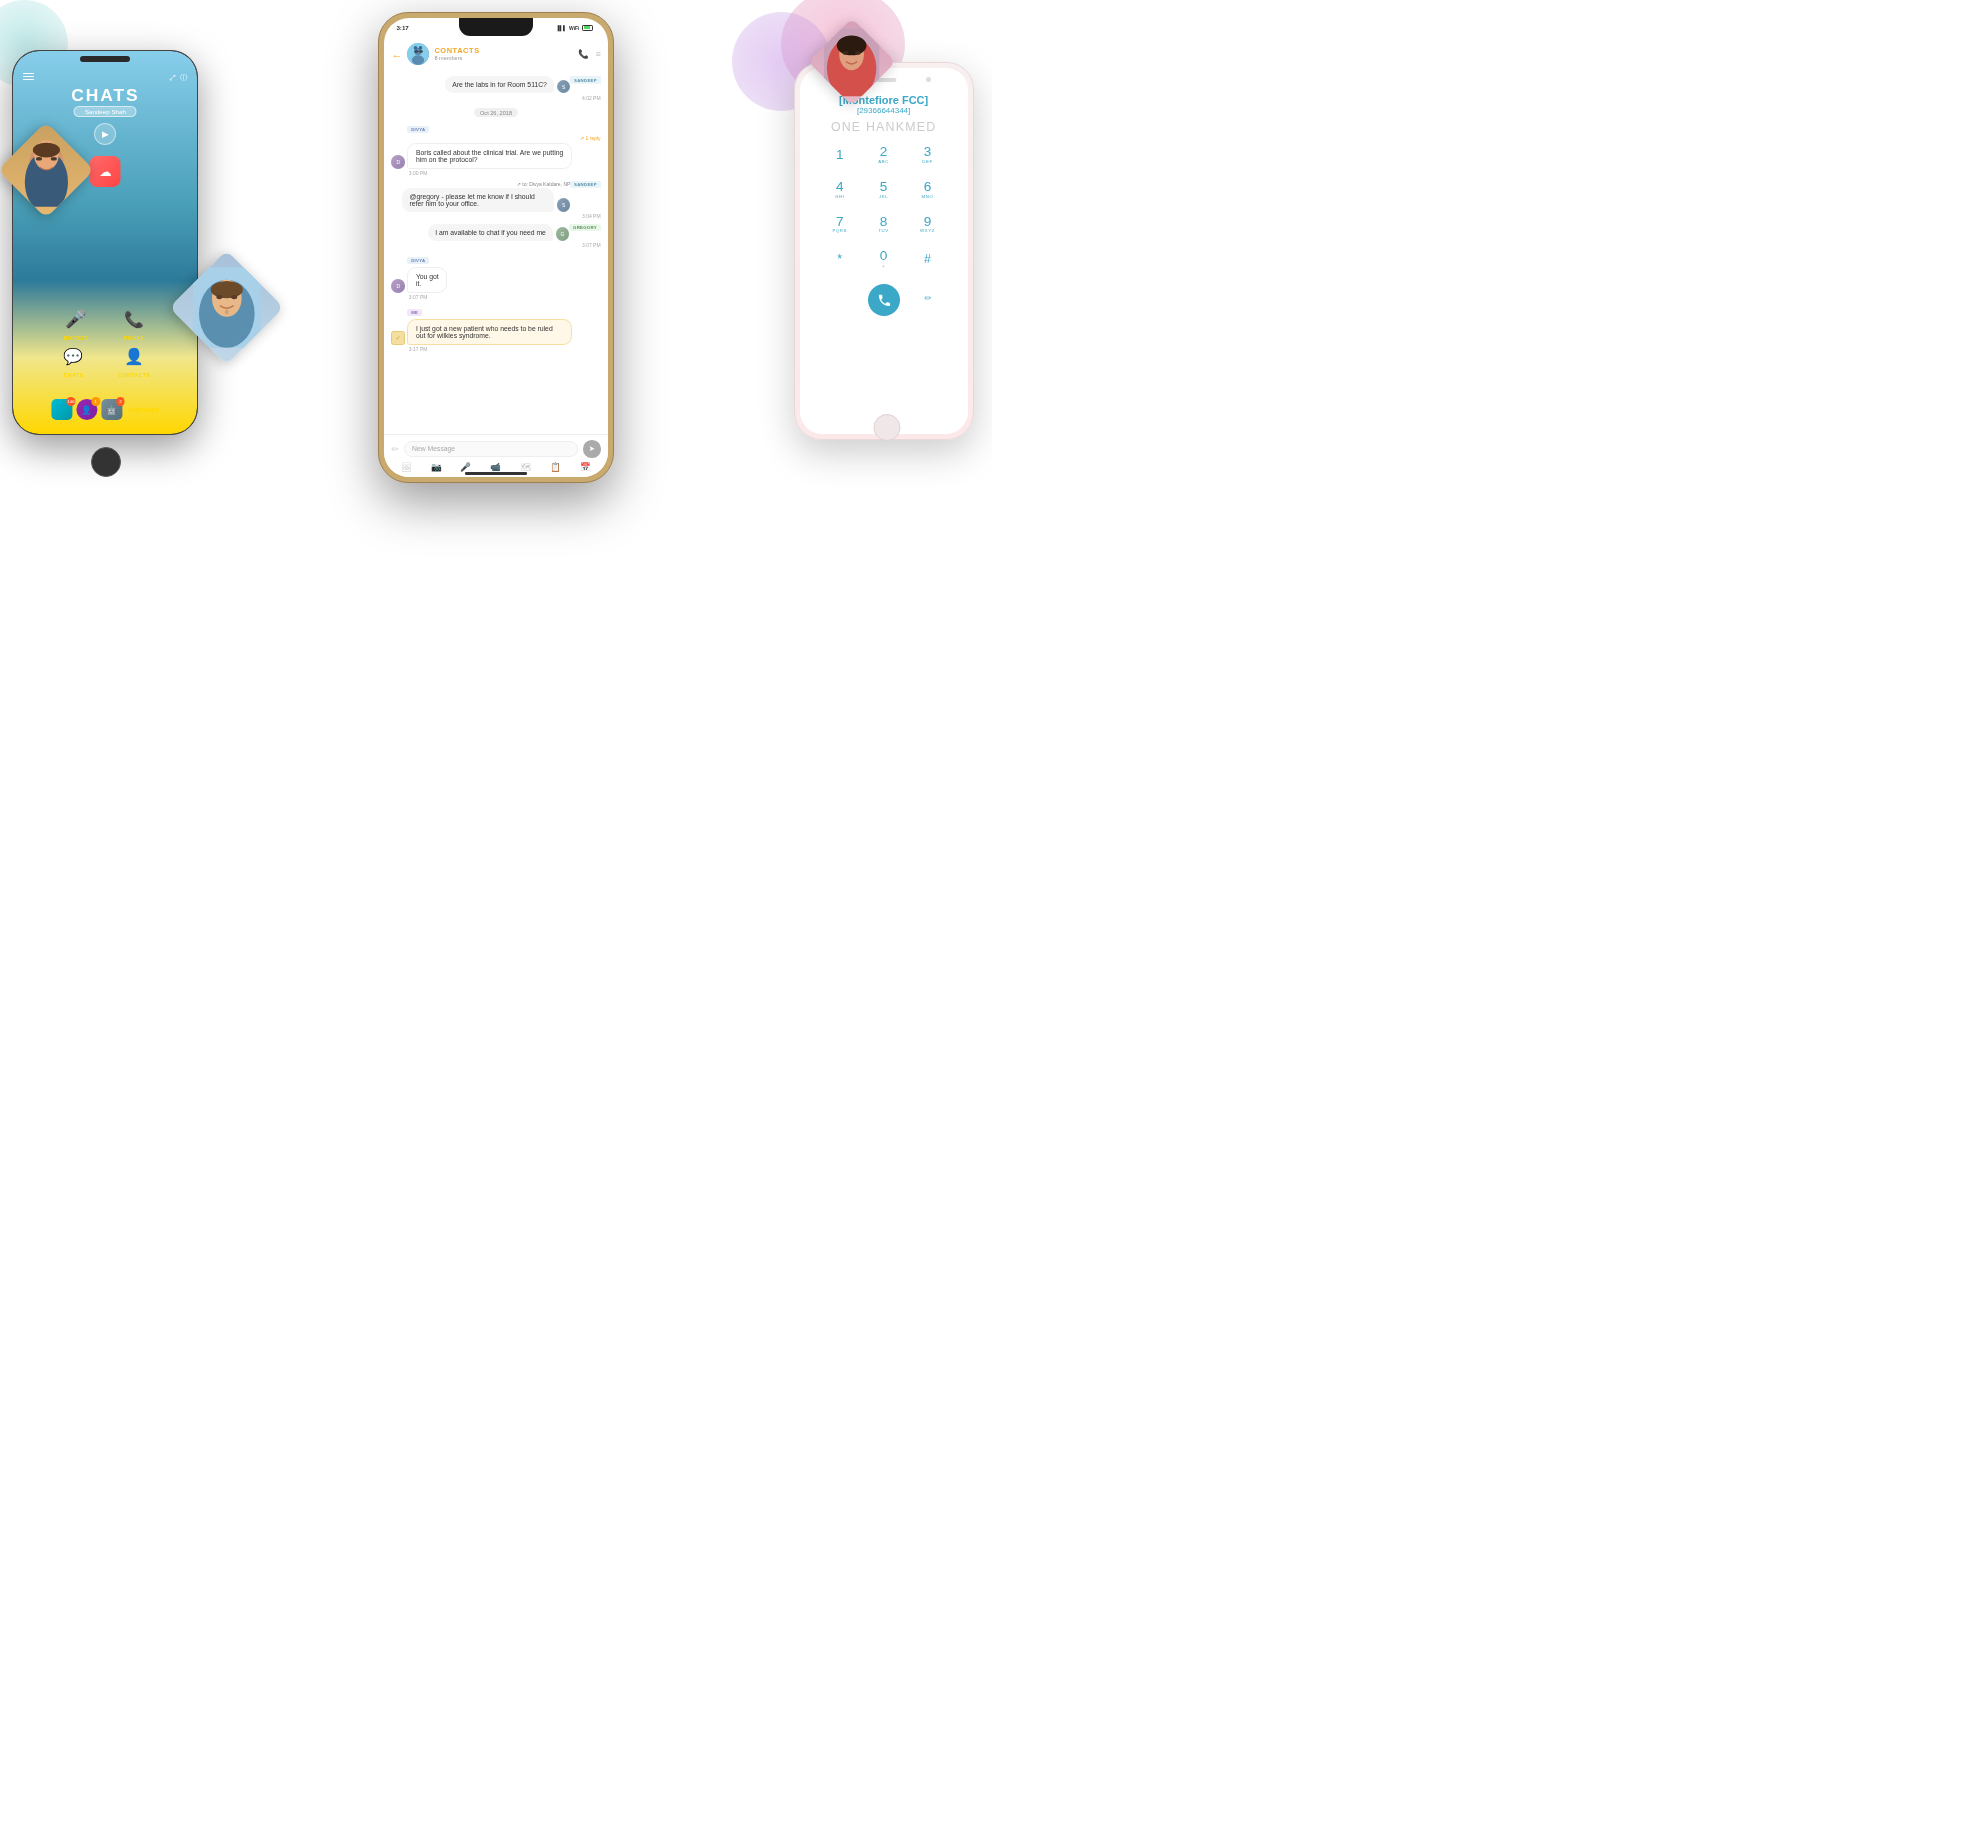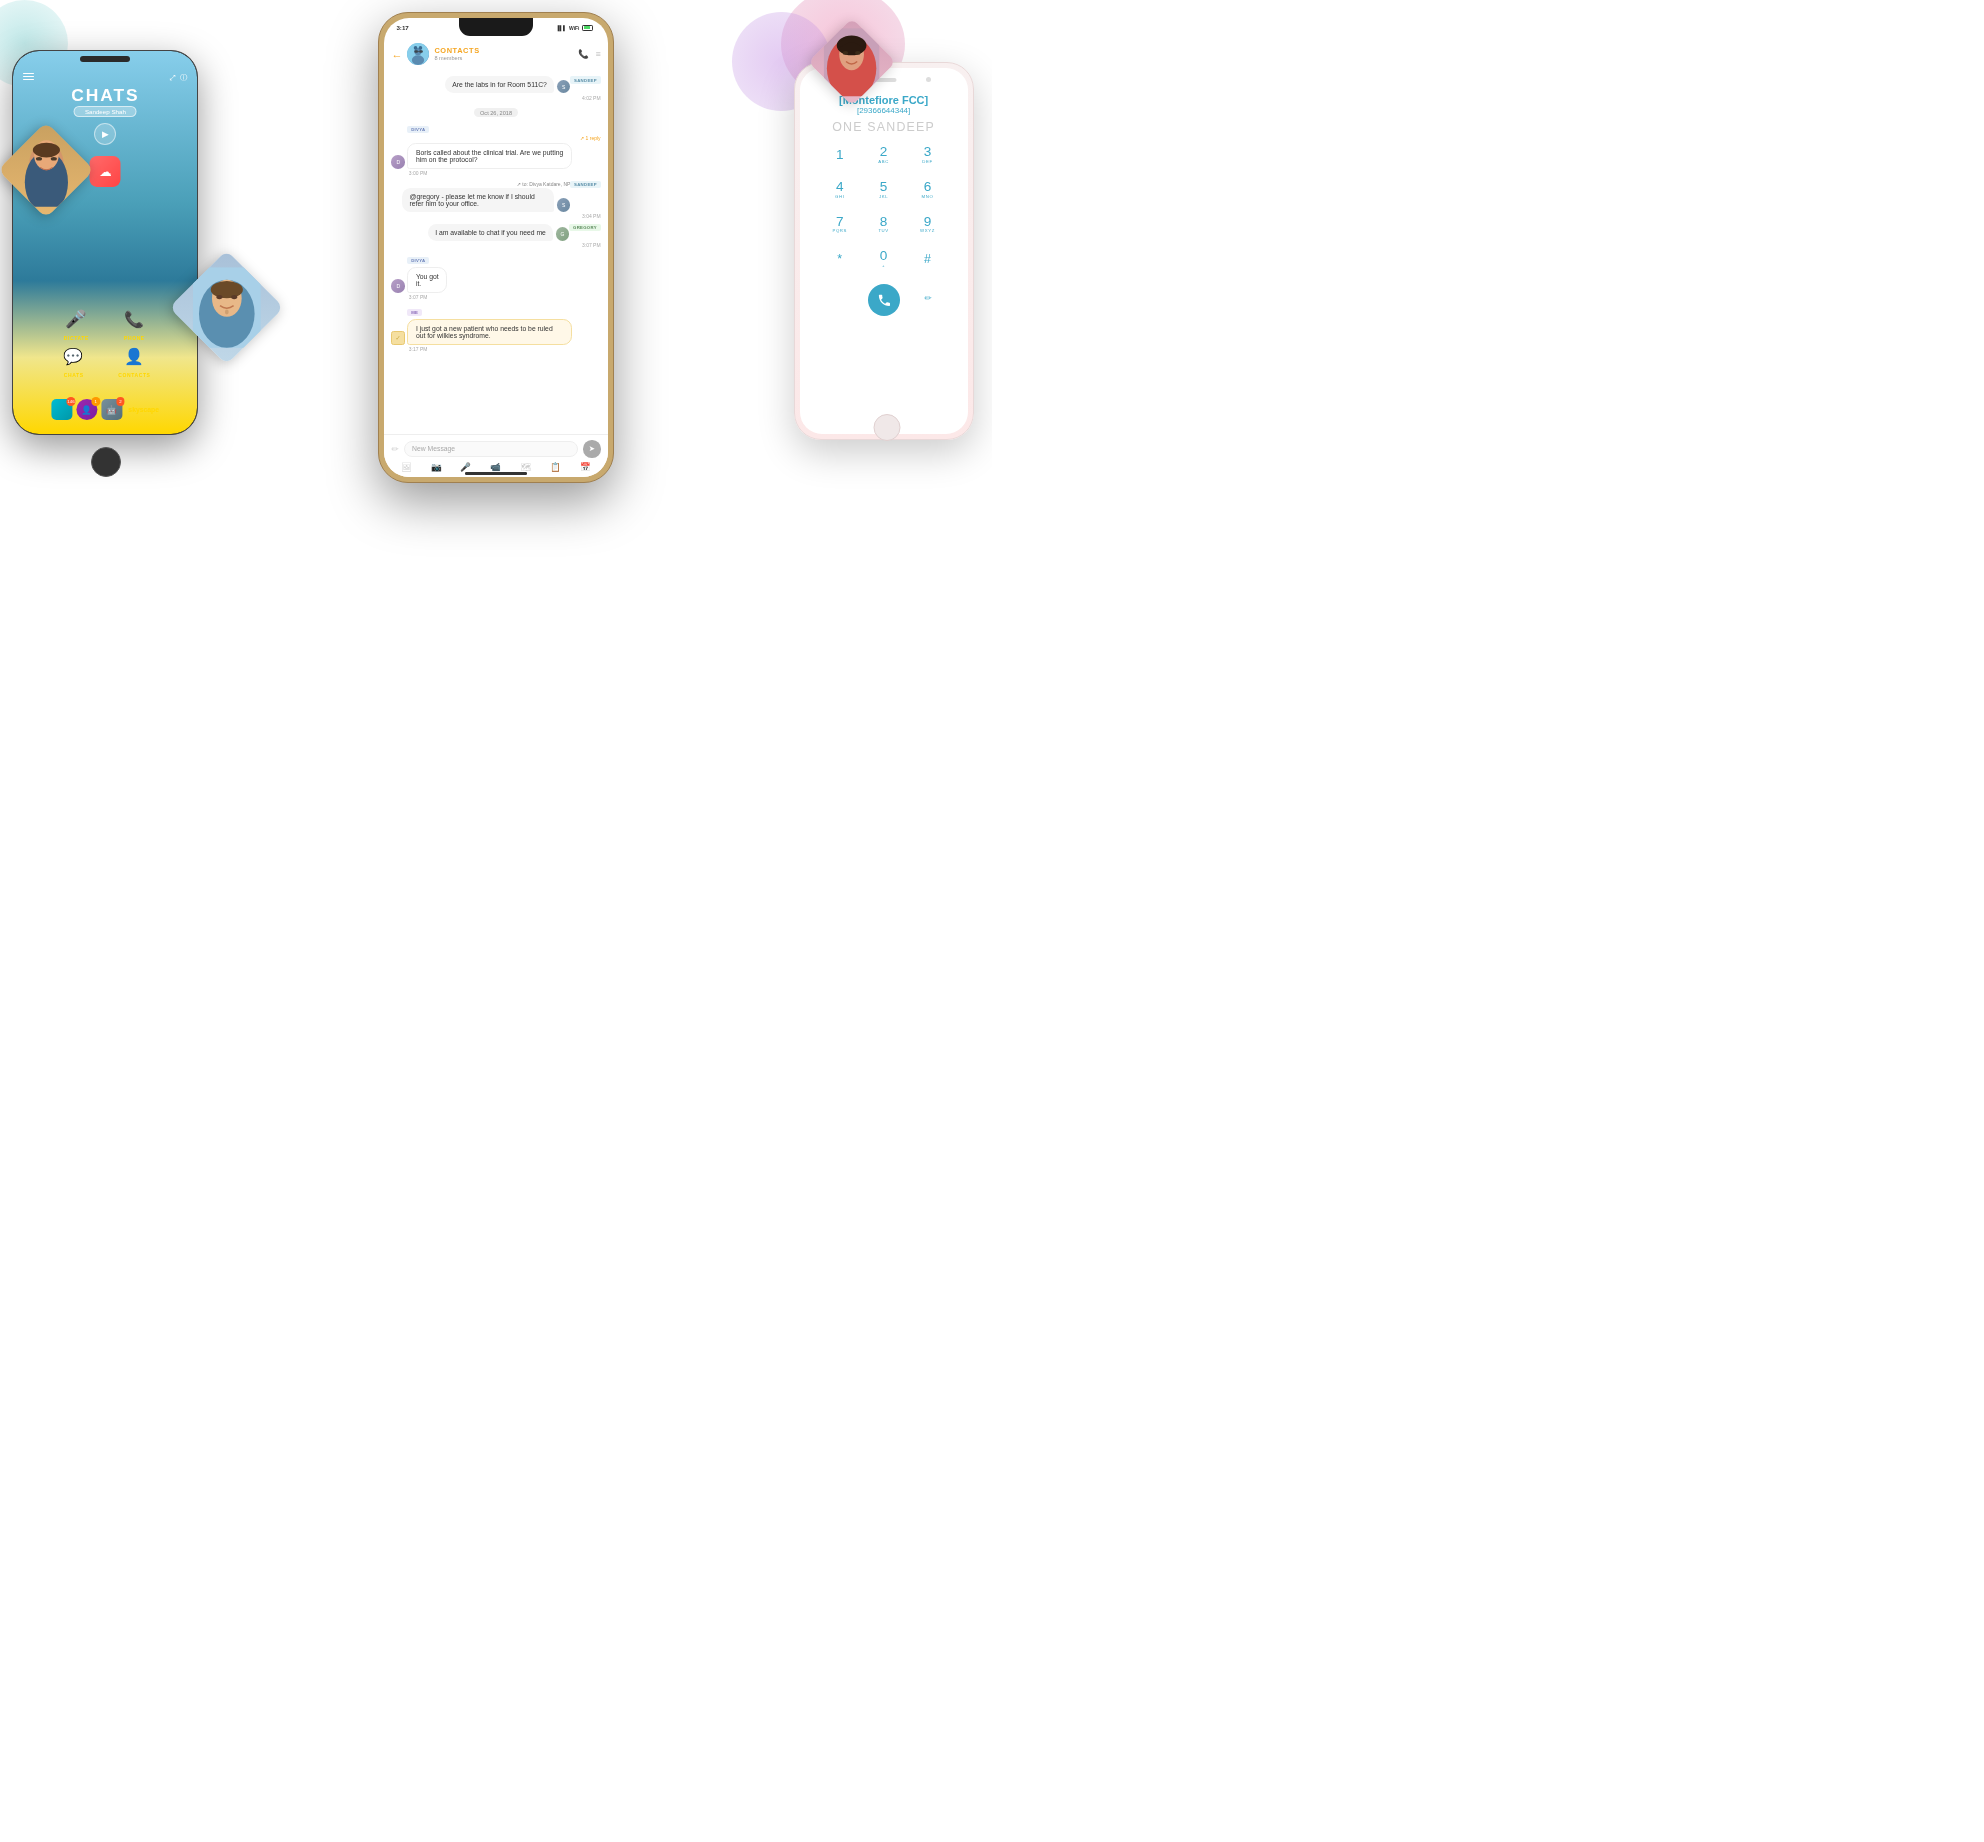--- a/index.html
+++ b/index.html
@@ -877,21 +877,21 @@
     <div style="position:absolute;right:-2.5px;top:74px;width:2.5px;height:31px;background:#e0d0d0;border-radius:0 1.2px 1.2px 0;"></div>
 
     <div class="phone-right-screen">
 
       <div class="phone-right-earpiece"></div>
       <div class="phone-right-camera"></div>
 
       <div class="dial-screen">
         <div class="dial-caller-name">[Montefiore FCC]</div>
         <div class="dial-caller-number">[29366644344]</div>
-        <div class="dial-label">ONE SANDEEP</div>
+        <div class="dial-label">ONE HANKMED</div>
 
         <div class="dial-pad">
 
           <div class="dial-key">
             <span class="dial-num">1</span>
           </div>
           <div class="dial-key">
             <span class="dial-num">2</span>
             <span class="dial-sub">ABC</span>
           </div>

